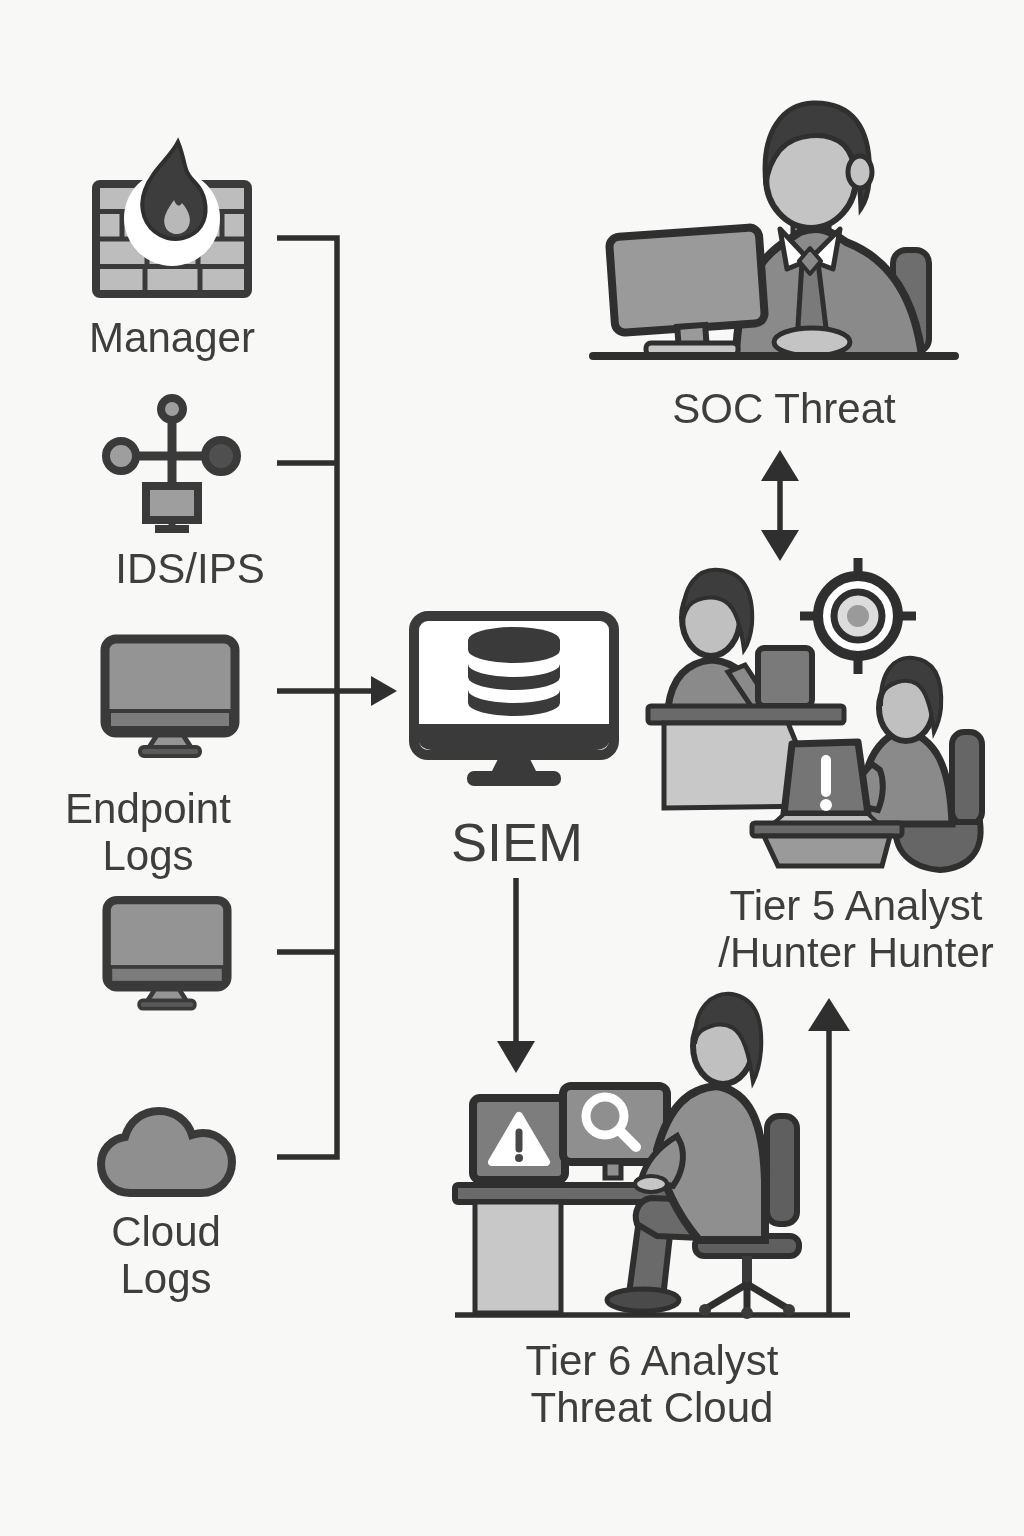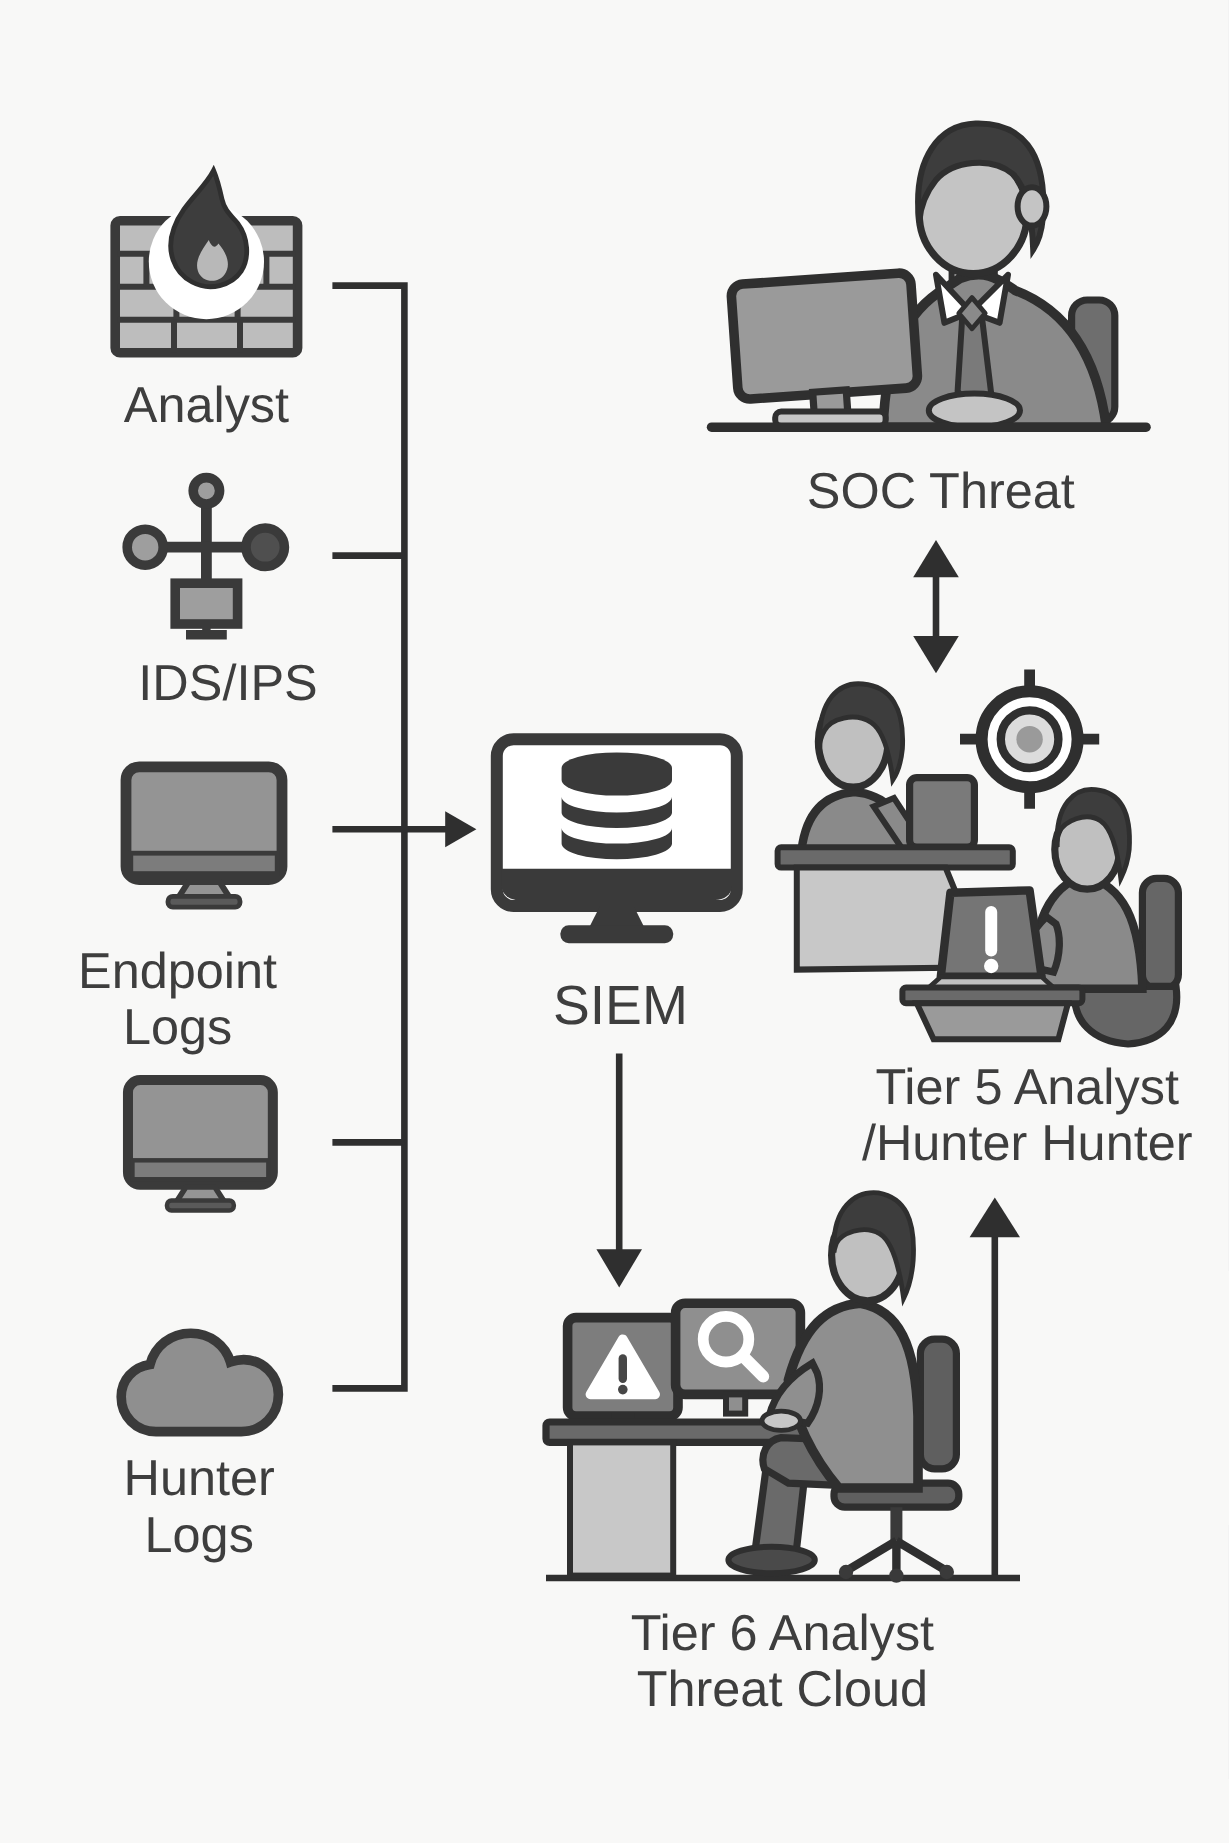--- a/index.html
+++ b/index.html
@@ -7,21 +7,21 @@
     position:relative;width:1024px;height:1536px;overflow:hidden;
     background:#f8f8f7;
     font-family:"Liberation Sans","DejaVu Sans",sans-serif;
   }
   .abs{position:absolute;}
   .label{
     position:absolute;transform:translateX(-50%);
     text-align:center;font-size:42px;font-weight:500;color:#3e3e3e;
     line-height:1.13;white-space:nowrap;letter-spacing:0px;
   }
-  .label.big{font-size:46px;}
+  .label.big{font-size:54px;}
   svg{display:block;overflow:visible;}
 </style>
 </head>
 <body>
 
 <div class="stage">
 
   <svg class="abs" style="left:0;top:0" width="1024" height="1536" viewBox="0 0 1024 1536">
     <g stroke="#2f2f2f" stroke-width="5.5" fill="none">
 
@@ -61,21 +61,21 @@
       <line x1="57" y1="101" x2="57" y2="128.5"></line>
         <line x1="108" y1="101" x2="108" y2="128.5"></line>
       <line x1="55" y1="128.5" x2="55" y2="156"></line>
         <line x1="110" y1="128.5" x2="110" y2="156"></line>
     </g>
     <circle cx="82" cy="80" r="48" fill="#ffffff"></circle>
     <path d="M88,4 C80,20 62,32 55,52 C48,71 55,89 70,97 C85,105 103,100 111,88 C118,77 117,60 108,48 C102,41 97,37 95,28 C93,19 91,11 88,4 Z" fill="#3d3d3d" stroke="#2f2f2f" stroke-width="4"></path>
     <path d="M84,62 C78,71 72,79 75,88 C78,97 91,99 97,91 C103,83 99,73 92,65 C89,70 86,67 84,62 Z" fill="#b8b8b8"></path>
   </svg>
   <div class="label" style="left:172px;top:314px">
-    <div>Analyst</div>
+    <div>Manager</div>
   </div>
 
   <svg class="abs" style="left:100px;top:394px" width="144" height="140" viewBox="0 0 144 140">
     <line x1="72" y1="24" x2="72" y2="94" stroke="#3a3a3a" stroke-width="9"></line>
     <line x1="22" y1="62" x2="122" y2="62" stroke="#3a3a3a" stroke-width="9"></line>
     <circle cx="72" cy="15" r="11" fill="#9e9e9e" stroke="#3a3a3a" stroke-width="8"></circle>
     <circle cx="21" cy="62" r="15" fill="#9e9e9e" stroke="#3a3a3a" stroke-width="8"></circle>
     <circle cx="121" cy="62" r="16" fill="#4f4f4f" stroke="#3a3a3a" stroke-width="8"></circle>
     <rect x="46" y="92" width="52" height="34" fill="#9e9e9e" stroke="#3a3a3a" stroke-width="8"></rect>
     <line x1="72" y1="126" x2="72" y2="133" stroke="#3a3a3a" stroke-width="7"></line>
@@ -100,21 +100,21 @@
     <rect x="5" y="5" width="130" height="94" rx="11" fill="#949494" stroke="#3a3a3a" stroke-width="9"></rect>
     <rect x="9" y="77" width="122" height="17" fill="#7c7c7c" stroke="#3a3a3a" stroke-width="4"></rect>
     <path d="M57,101 L83,101 L92,115 L48,115 Z" fill="#949494" stroke="#3a3a3a" stroke-width="5"></path>
     <rect x="40" y="113" width="60" height="9" rx="4" fill="#5a5a5a" stroke="#3a3a3a" stroke-width="4"></rect>
   </svg>
 
   <svg class="abs" style="left:92px;top:1102px" width="148" height="98" viewBox="0 0 148 98">
     <path d="M38,91 C21,91 9,78 9,62 C9,48 19,37 33,35 C37,20 50,9 67,9 C83,9 96,19 100,33 C103,32 107,31 111,31 C127,31 140,44 140,60 C140,77 127,91 109,91 Z" fill="#8f8f8f" stroke="#3a3a3a" stroke-width="8"></path>
   </svg>
   <div class="label" style="left:166px;top:1208px">
-    <div>Hunter</div>
+    <div>Cloud</div>
     <div>Logs</div>
   </div>
 
   <svg class="abs" style="left:408px;top:610px" width="212" height="180" viewBox="0 0 212 180">
     <rect x="6" y="6" width="200" height="139" rx="14" fill="#ffffff" stroke="#3a3a3a" stroke-width="10"></rect>
     <path d="M10,114 H202 V128 C202,136 195,140 188,140 H24 C17,140 10,136 10,128 Z" fill="#3a3a3a"></path>
     <g fill="#3a3a3a">
       <path d="M60,30 a46,13 0 0 1 92,0 l0,10 a46,13 0 0 1 -92,0 Z"></path>
       <path d="M60,54 a46,13 0 0 0 92,0 l0,13 a46,13 0 0 1 -92,0 Z"></path>
       <path d="M60,80 a46,13 0 0 0 92,0 l0,13 a46,13 0 0 1 -92,0 Z"></path>

